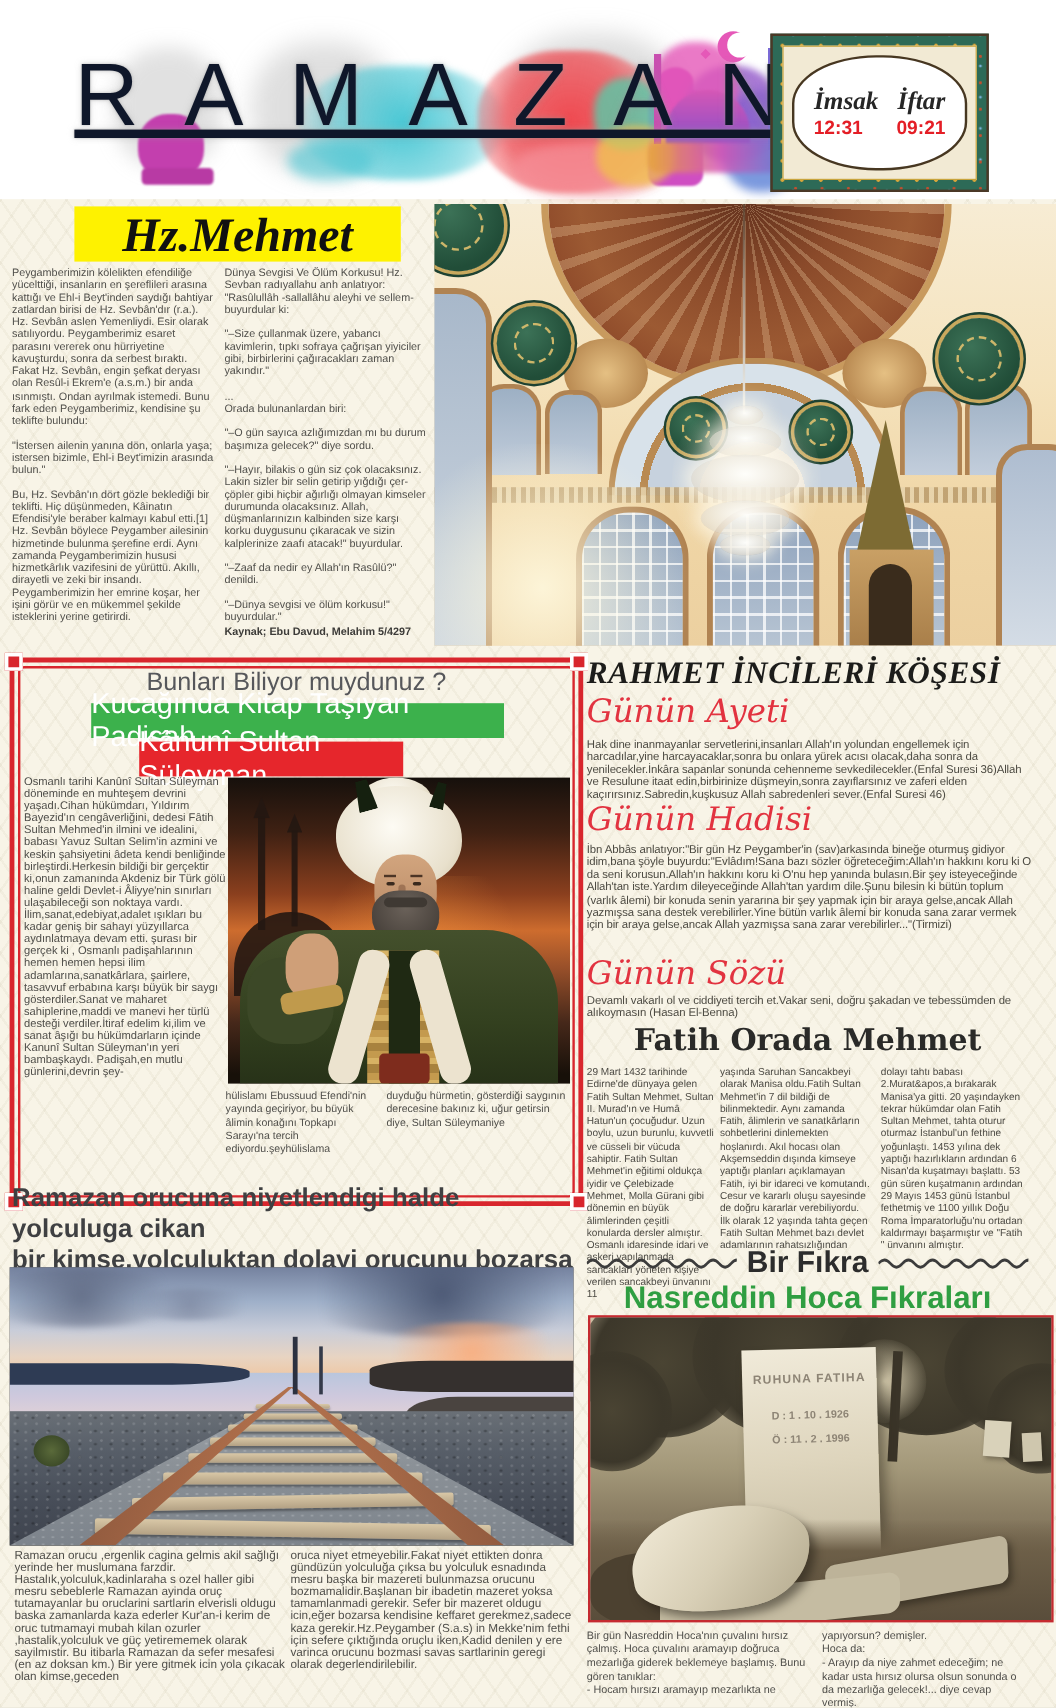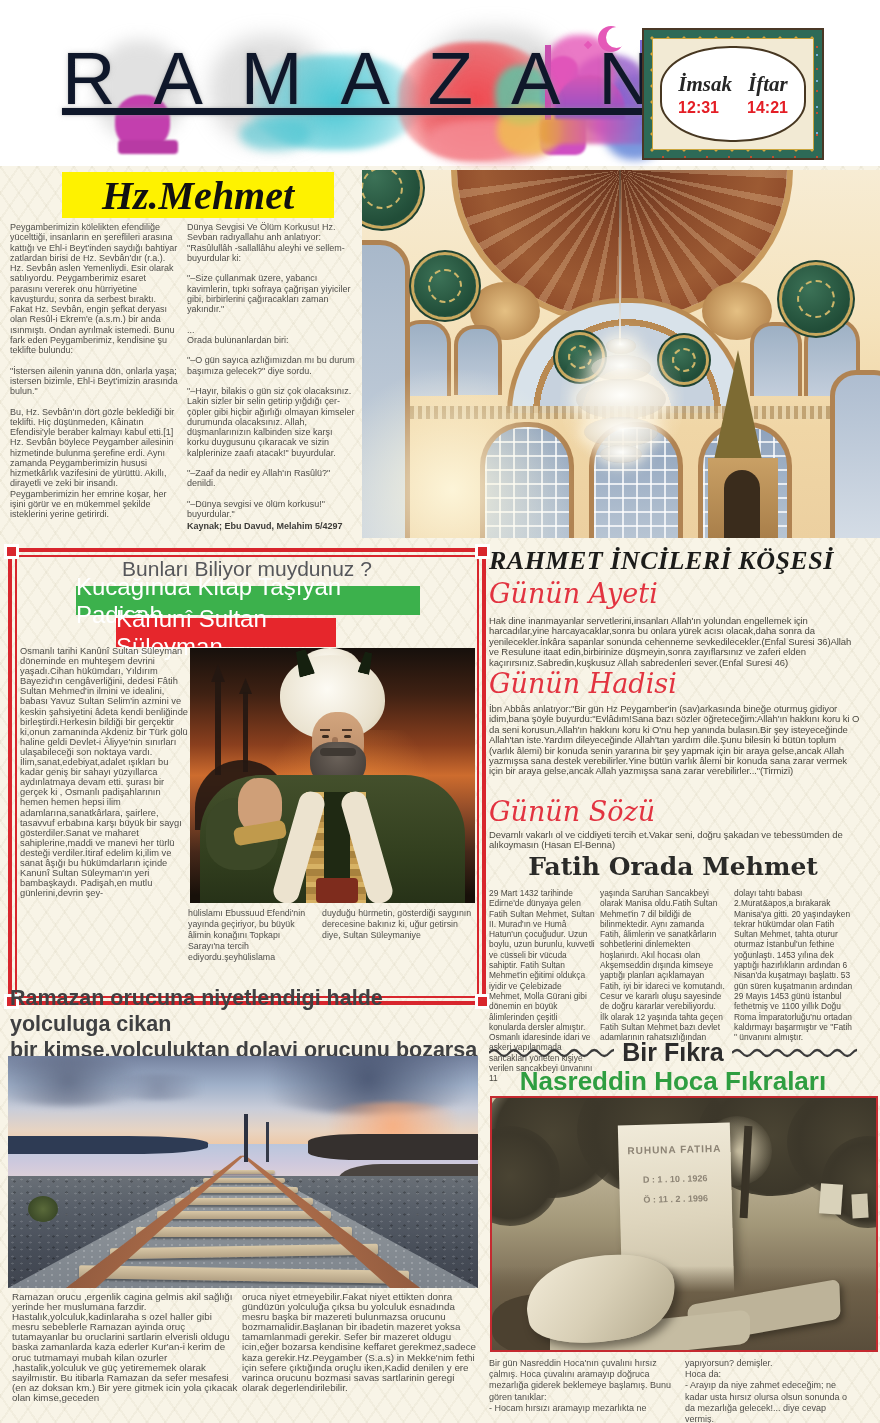--- a/index.html
+++ b/index.html
@@ -122,21 +122,21 @@
 
     <div class="abs prayer-box">
       <div class="prayer-inner">
         <div class="prayer-medallion">
           <div class="prayer-labels">
             <span>İmsak</span>
             <span>İftar</span>
           </div>
           <div class="prayer-times">
             <span>12:31</span>
-            <span>14:21</span>
+            <span>09:21</span>
           </div>
         </div>
       </div>
     </div>
   </div>
 
   <div class="abs sevban-title">Hz.Mehmet</div>
   <div class="col" style="left:10px;top:222px;width:170px;">Peygamberimizin kölelikten efendiliğe yücelttiği, insanların en şereflileri arasına kattığı ve Ehl-i Beyt'inden saydığı bahtiyar zatlardan birisi de Hz. Sevbân'dır (r.a.).
 Hz. Sevbân aslen Yemenliydi. Esir olarak satılıyordu. Peygamberimiz esaret parasını vererek onu hürriyetine kavuşturdu, sonra da serbest bıraktı. Fakat Hz. Sevbân, engin şefkat deryası olan Resûl-i Ekrem'e (a.s.m.) bir anda ısınmıştı. Ondan ayrılmak istemedi. Bunu fark eden Peygamberimiz, kendisine şu teklifte bulundu:
 

